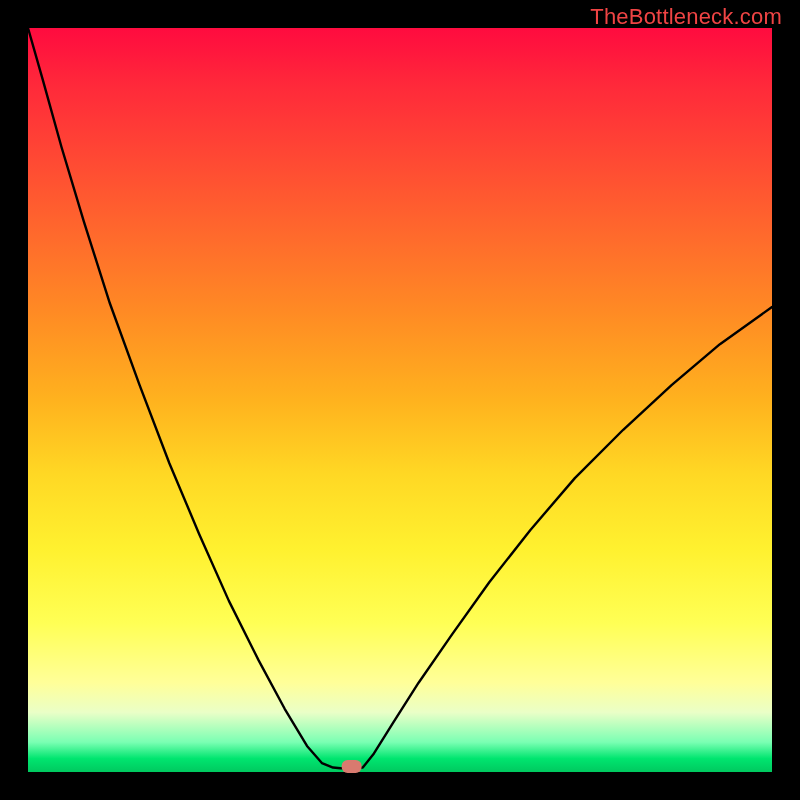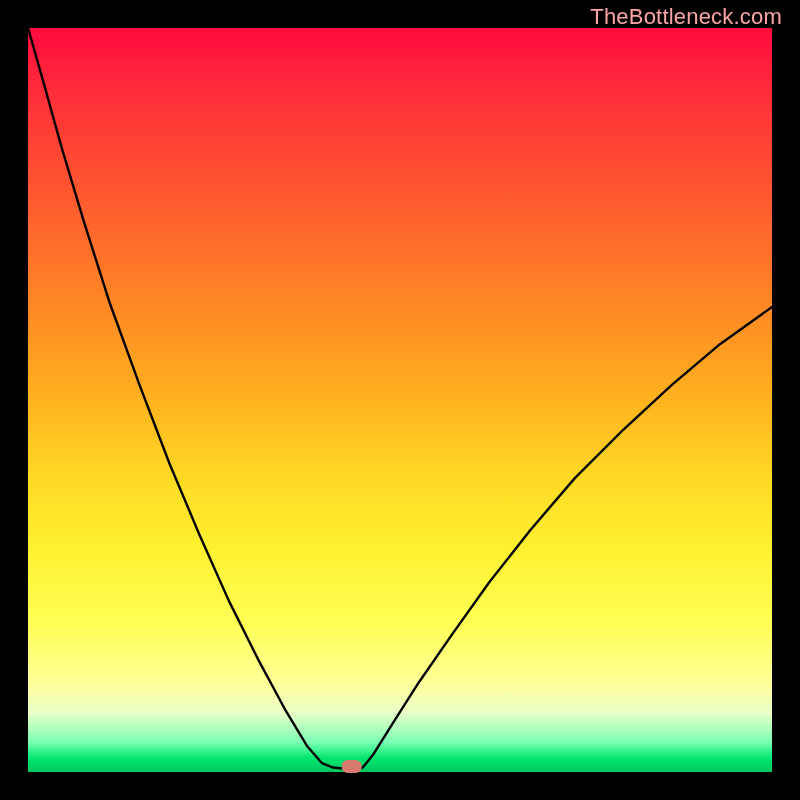--- a/index.html
+++ b/index.html
@@ -33,21 +33,21 @@
       #ffff55 80%,
       #ffff99 88%,
       #eaffc7 92%,
       #7affb3 96%,
       #00e56f 98.2%,
       #00c95f 100%
     );
   }
   .watermark {
     position: absolute;
-    color: #fca5a5;
+    color: #ef4444;
     font-size: 22px;
     letter-spacing: 0.2px;
     font-weight: 400;
     text-align: right;
   }
   svg.curve {
     position: absolute;
     top: 0;
     left: 0;
   }

